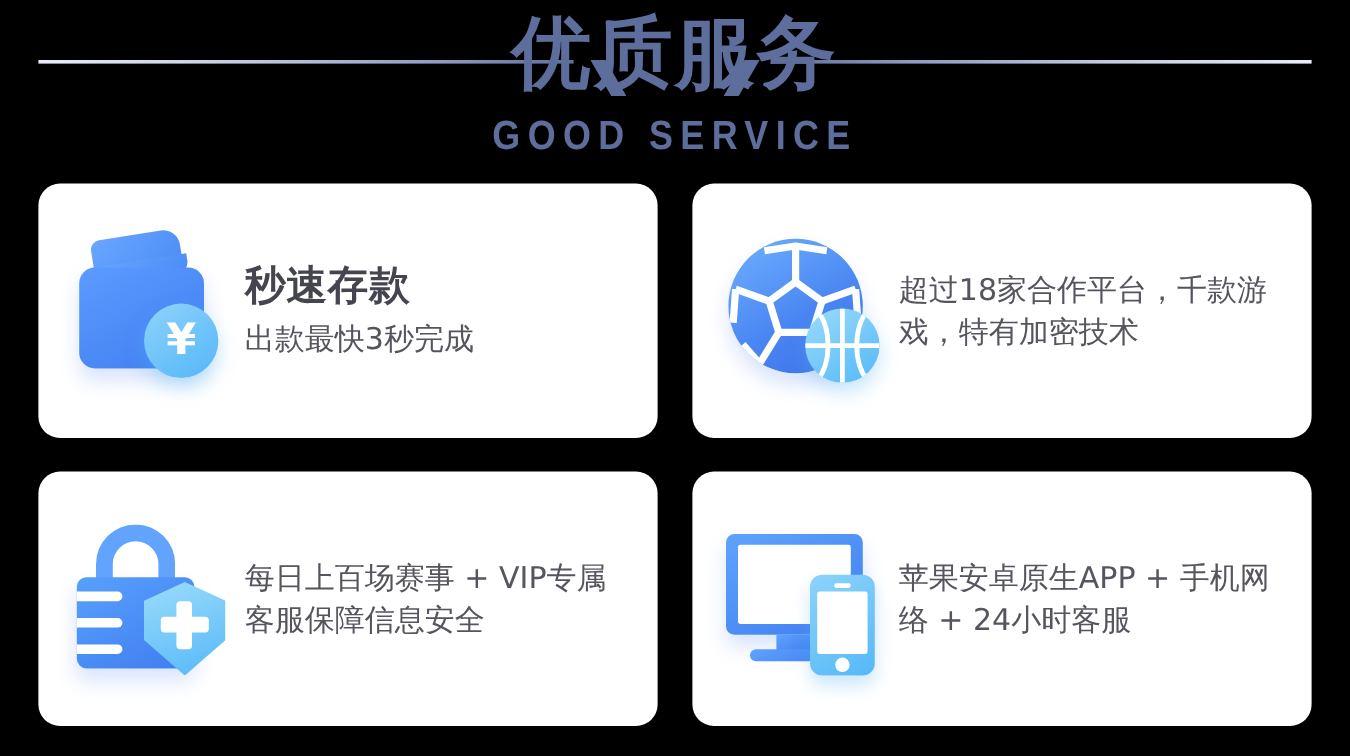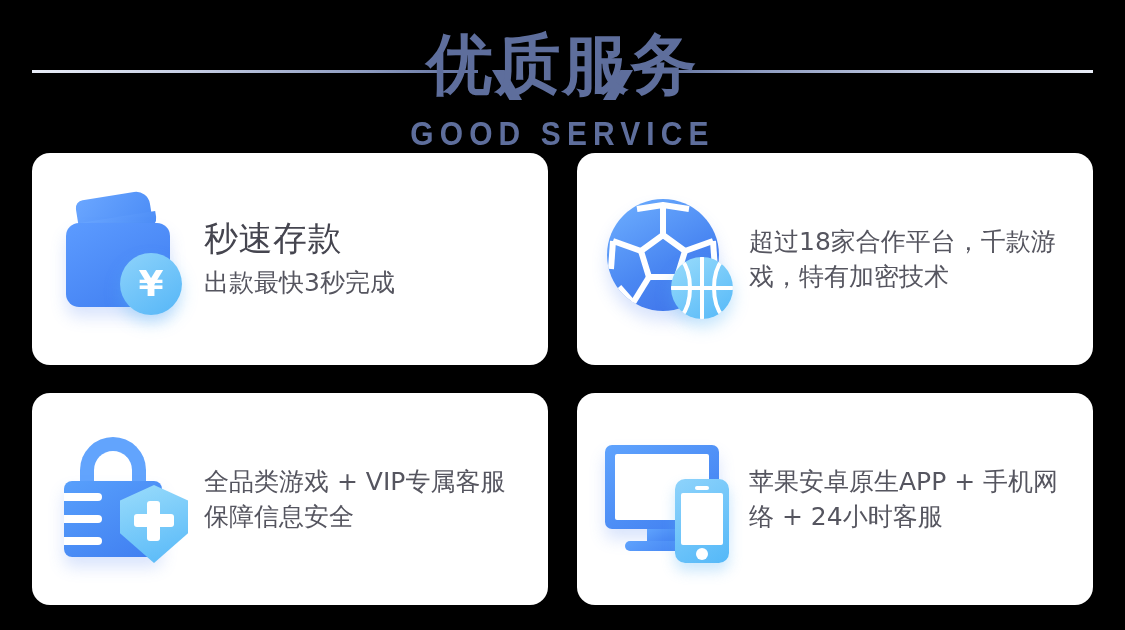--- a/index.html
+++ b/index.html
@@ -13,21 +13,20 @@
     overflow: hidden;
     font-family: "Liberation Sans", "DejaVu Sans", sans-serif;
     -webkit-font-smoothing: antialiased;
   }
 
   
   .header {
     position: relative;
     width: 1125px;
     height: 148px;
-    margin-top: 20px;
   }
   .header-deco {
     position: absolute;
     top: 46px;
     height: 36px;
   }
   .deco-left  { left: 32px;  width: 490px; }
   .deco-right { right: 32px; width: 490px; }
 
   .deco-line {
@@ -112,21 +111,21 @@
     height: 140px;
     position: relative;
   }
   .card-text {
     flex: 1 1 auto;
     min-width: 0;
     padding-left: 6px;
   }
   .card-title {
     font-size: 34px;
-    font-weight: 400;
+    font-weight: 700;
     color: #45454f;
     line-height: 1.2;
     margin-bottom: 6px;
     letter-spacing: 0.5px;
     font-family: "DejaVu Sans", "Liberation Sans", sans-serif;
   }
   .card-desc {
     font-size: 25px;
     color: #55555f;
     line-height: 1.42;
@@ -393,21 +392,21 @@
       <div class="lock-body">
         <div class="lock-stripe s1"></div>
         <div class="lock-stripe s2"></div>
         <div class="lock-stripe s3"></div>
       </div>
       <div class="lock-shield"></div>
       <div class="lock-cross-h"></div>
       <div class="lock-cross-v"></div>
     </div>
     <div class="card-text">
-      <div class="card-desc">全品类游戏 + VIP专属客服保障信息安全</div>
+      <div class="card-desc">每日上百场赛事 + VIP专属客服保障信息安全</div>
     </div>
   </div>
 
   <div class="card">
     <div class="card-icon">
       <div class="mon-frame">
         <div class="mon-screen"></div>
       </div>
       <div class="mon-neck"></div>
       <div class="mon-base"></div>

